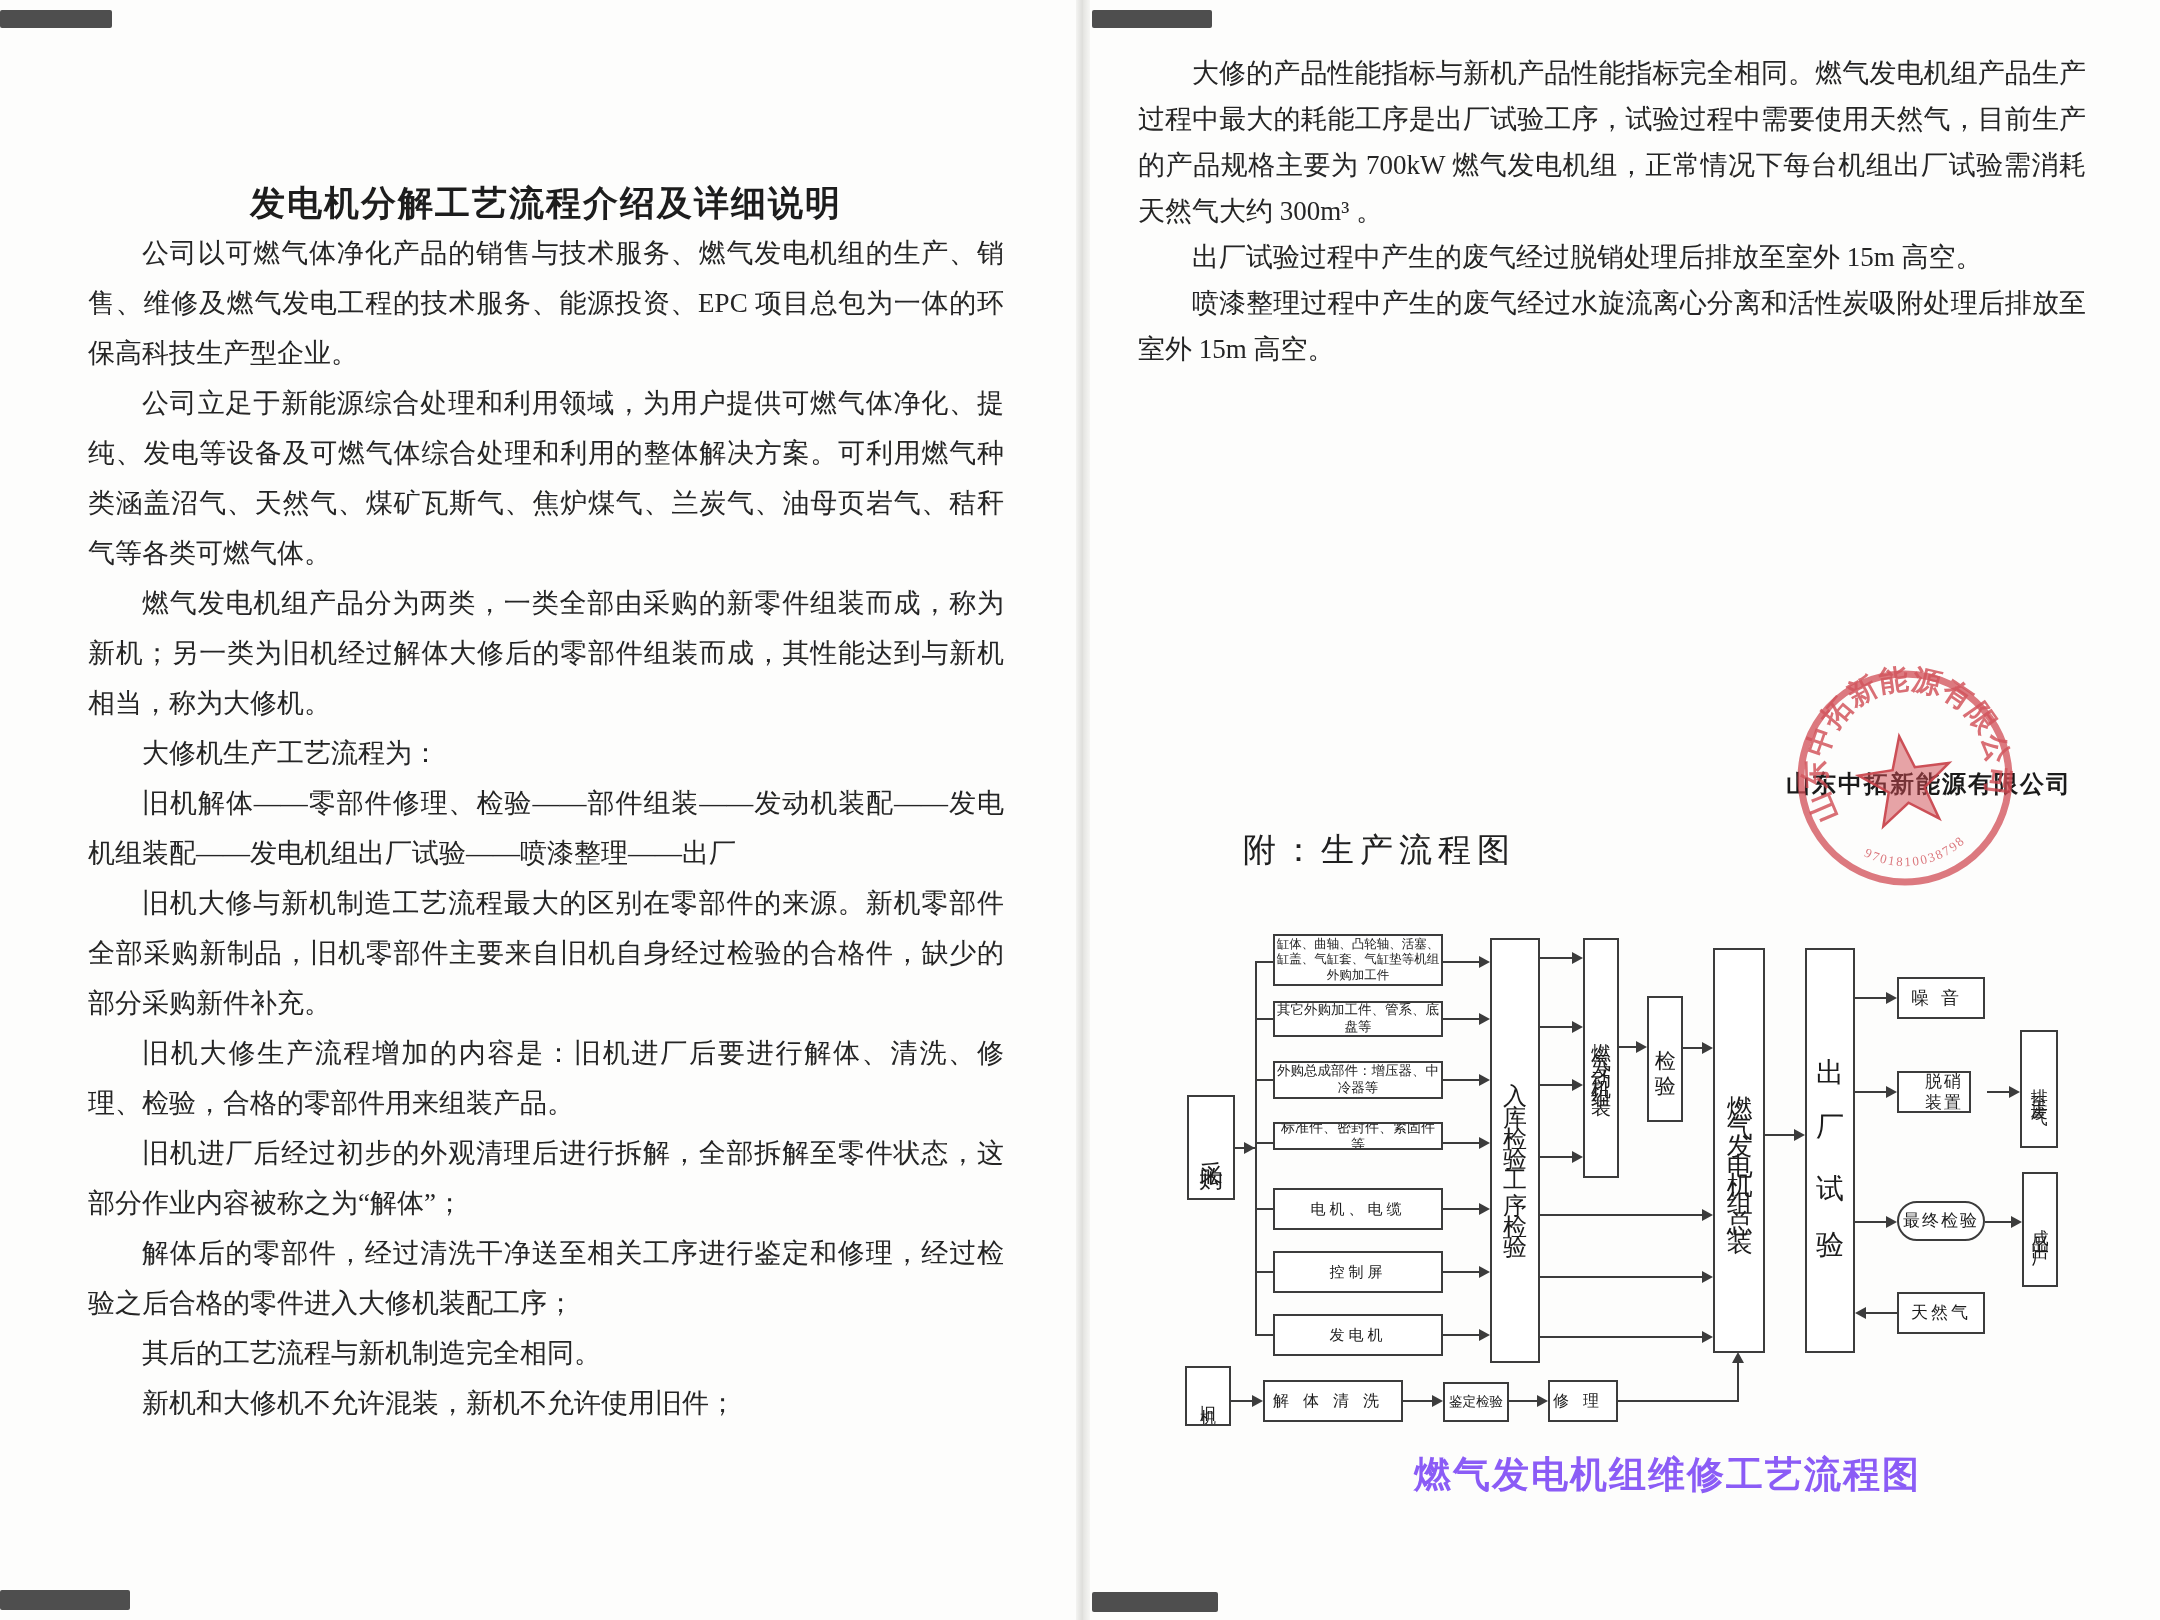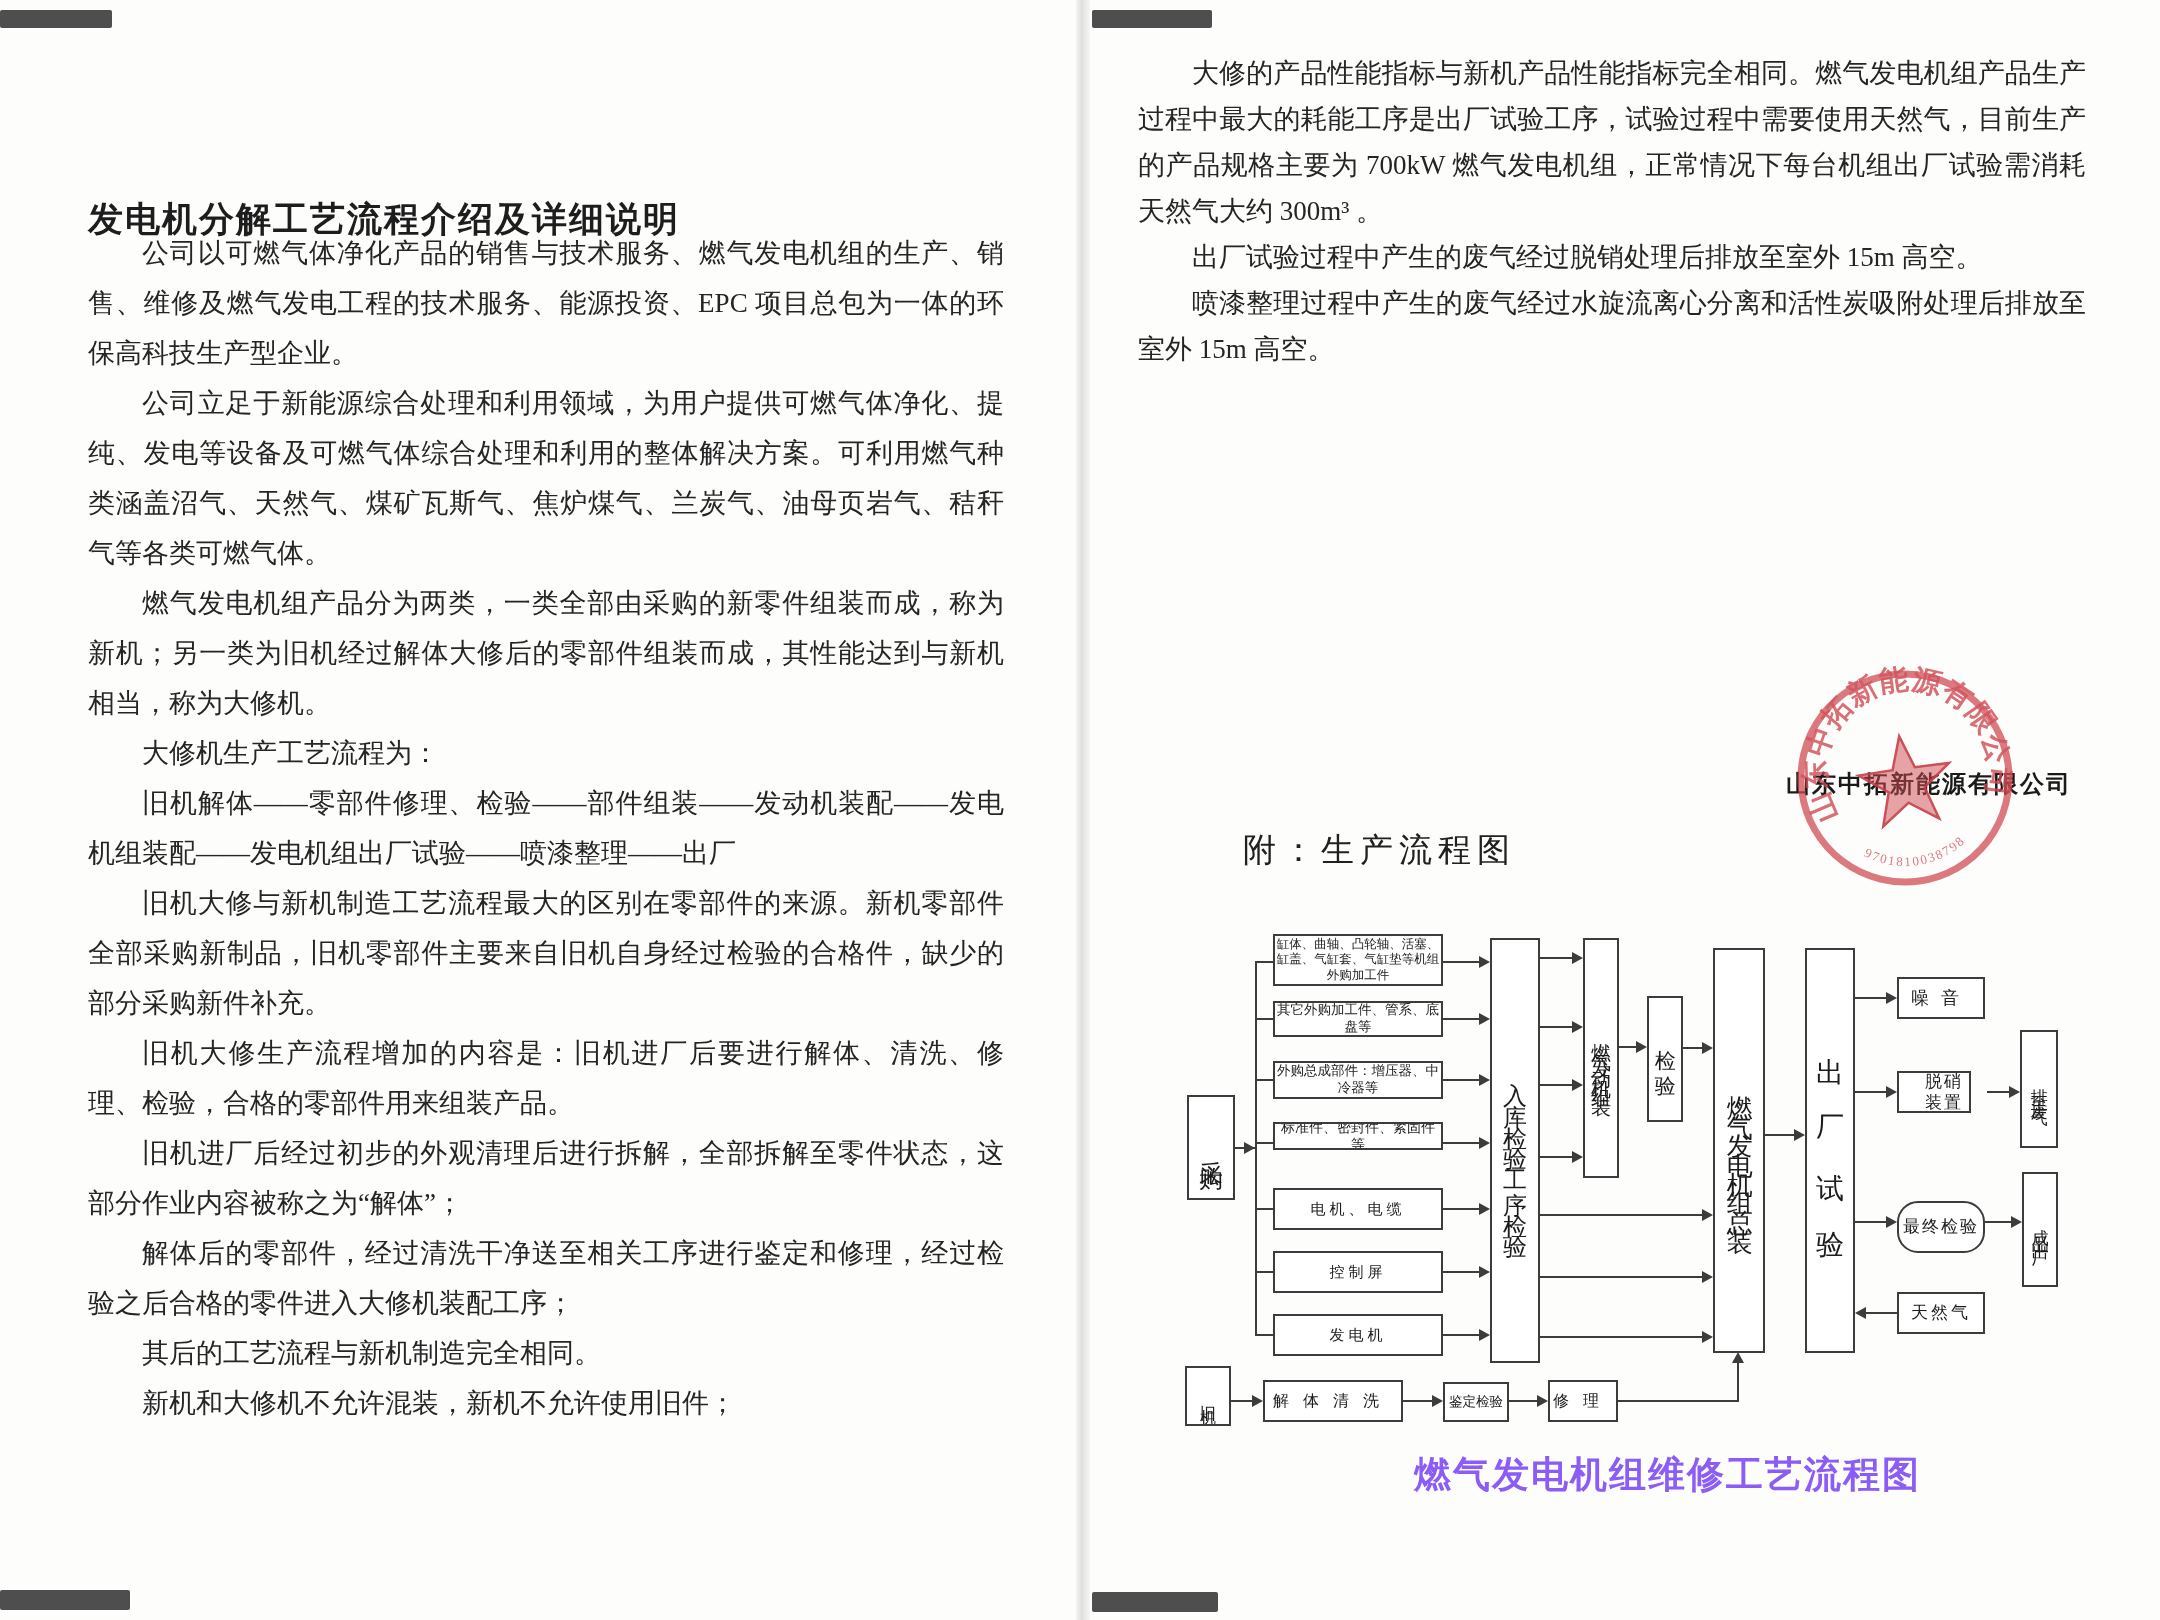--- a/index.html
+++ b/index.html
@@ -13,22 +13,22 @@
   #right-page{left:1090px;width:1070px;}
   #page-divider{position:absolute;left:1076px;top:0;width:14px;height:1620px;
     background:linear-gradient(90deg,#f4f4f2 0%,#dededb 45%,#e6e6e3 55%,#f6f6f4 100%);}
   .scan-bar{position:absolute;background:#4e4e4e;border-radius:2px;}
   #bar-tl{left:0;top:10px;width:112px;height:18px;}
   #bar-tr{left:1092px;top:10px;width:120px;height:18px;}
   #bar-bl{left:0;top:1590px;width:130px;height:20px;}
   #bar-br{left:1092px;top:1592px;width:126px;height:20px;}
 
   .doc-title{
-    position:absolute;left:88px;width:916px;top:196px;margin:0;
-    font-size:35px;font-weight:bold;letter-spacing:2px;color:#1d1d1d;
+    position:absolute;left:88px;width:916px;top:180px;margin:0;
+    font-size:35px;font-weight:bold;text-align:center;letter-spacing:2px;color:#1d1d1d;
   }
   .body-text{position:absolute;}
   #left-body{left:88px;top:228px;width:916px;font-size:27px;line-height:50px;}
   #right-body{left:48px;top:50px;width:948px;font-size:27px;line-height:46px;}
   .body-text p{margin:0;text-indent:2em;text-align:justify;color:#252525;}
 
   #attach-heading{position:absolute;left:153px;top:828px;margin:0;
     font-size:33px;font-weight:normal;letter-spacing:6px;color:#202020;}
 
   #company-line{position:absolute;left:696px;top:768px;font-size:24px;font-weight:bold;
@@ -144,21 +144,21 @@
       </div>
       <div class="fc-box" style="left: 712px; top: 47px; width: 88px; height: 42px; font-size: 18px; letter-spacing: 12px;">
         <span>噪音</span>
       </div>
       <div class="fc-box" style="left: 712px; top: 141px; width: 74px; height: 42px; font-size: 17px; letter-spacing: 2px; padding-left: 20px;">
         <span>脱硝装置</span>
       </div>
       <div class="fc-box v" style="left: 835px; top: 100px; width: 38px; height: 118px; font-size: 17px; letter-spacing: 7px;">
         <span>排至废气</span>
       </div>
-      <div class="fc-box" style="left: 712px; top: 271px; width: 88px; height: 52px; font-size: 17px; letter-spacing: 2px; border-radius: 21px;">
+      <div class="fc-box" style="left: 712px; top: 271px; width: 88px; height: 40px; font-size: 17px; letter-spacing: 2px; border-radius: 21px;">
         <span>最终检验</span>
       </div>
       <div class="fc-box v" style="left: 837px; top: 242px; width: 36px; height: 115px; font-size: 17px; letter-spacing: 7px;">
         <span>成品出厂</span>
       </div>
       <div class="fc-box" style="left: 712px; top: 362px; width: 88px; height: 42px; font-size: 17px; letter-spacing: 3px;">
         <span>天然气</span>
       </div>
       <div class="fc-box v" style="left: 0px; top: 436px; width: 46px; height: 60px; font-size: 16px; letter-spacing: 4px;">
         <span>旧机</span>

